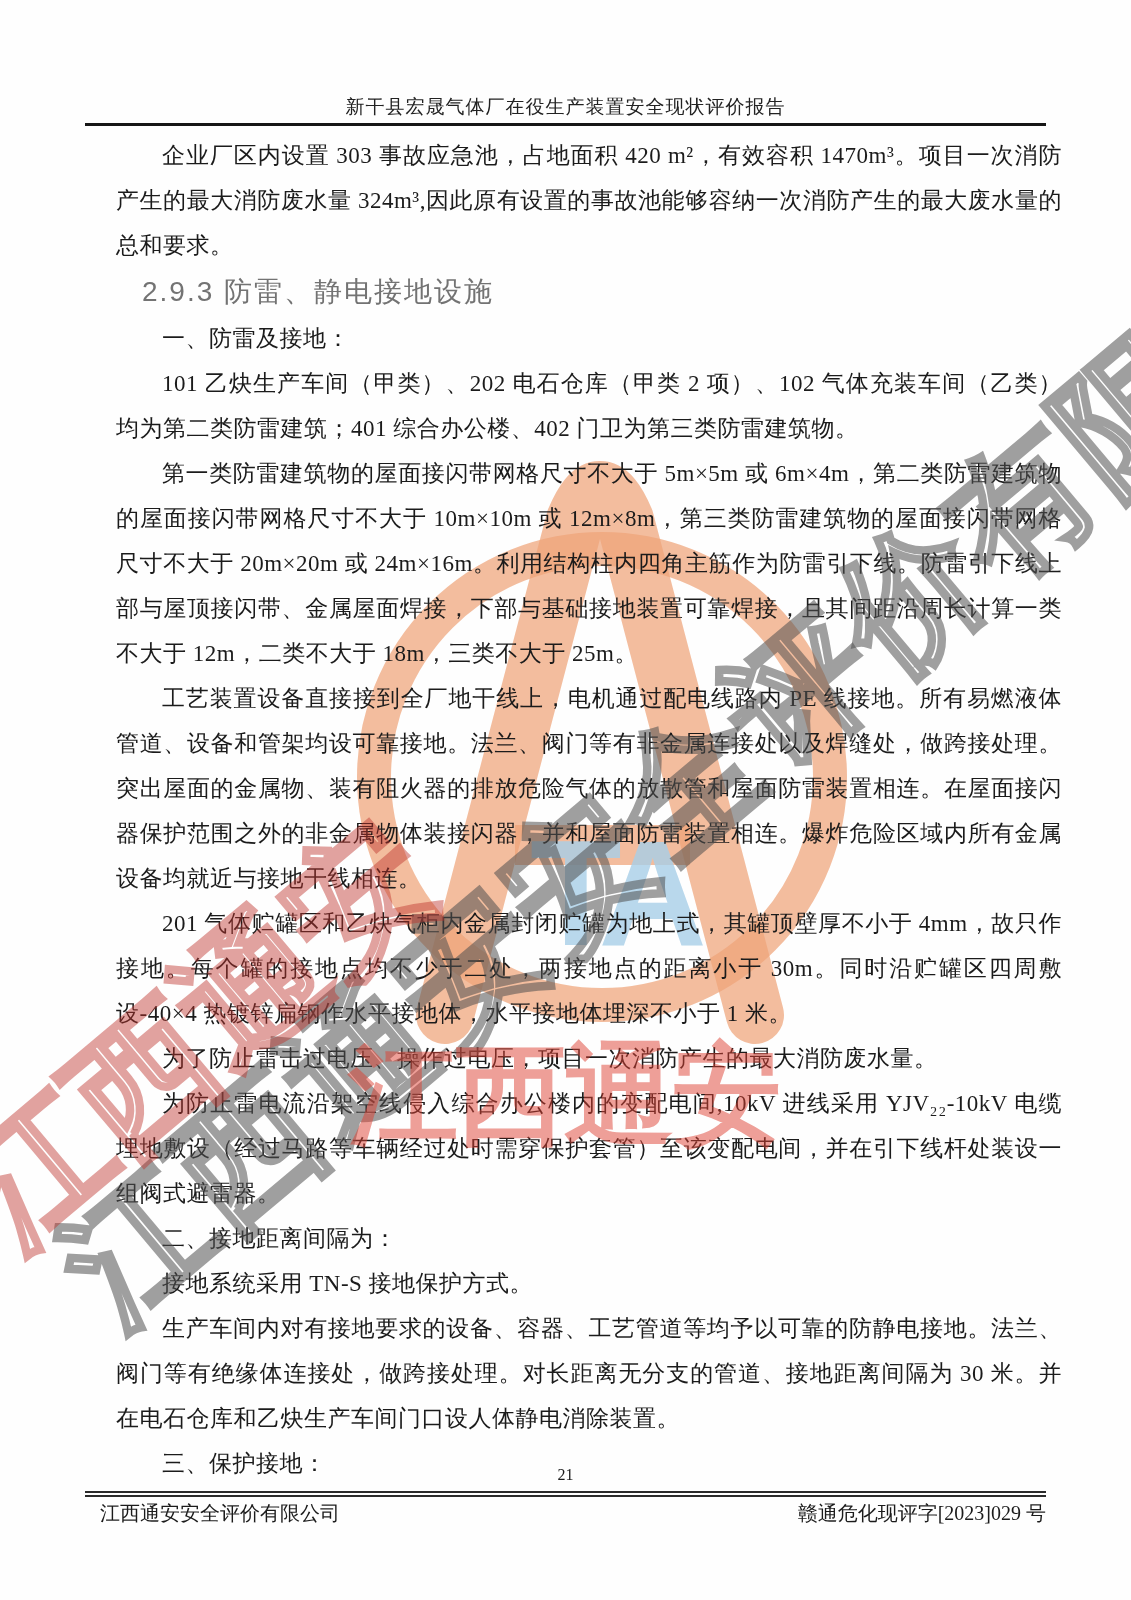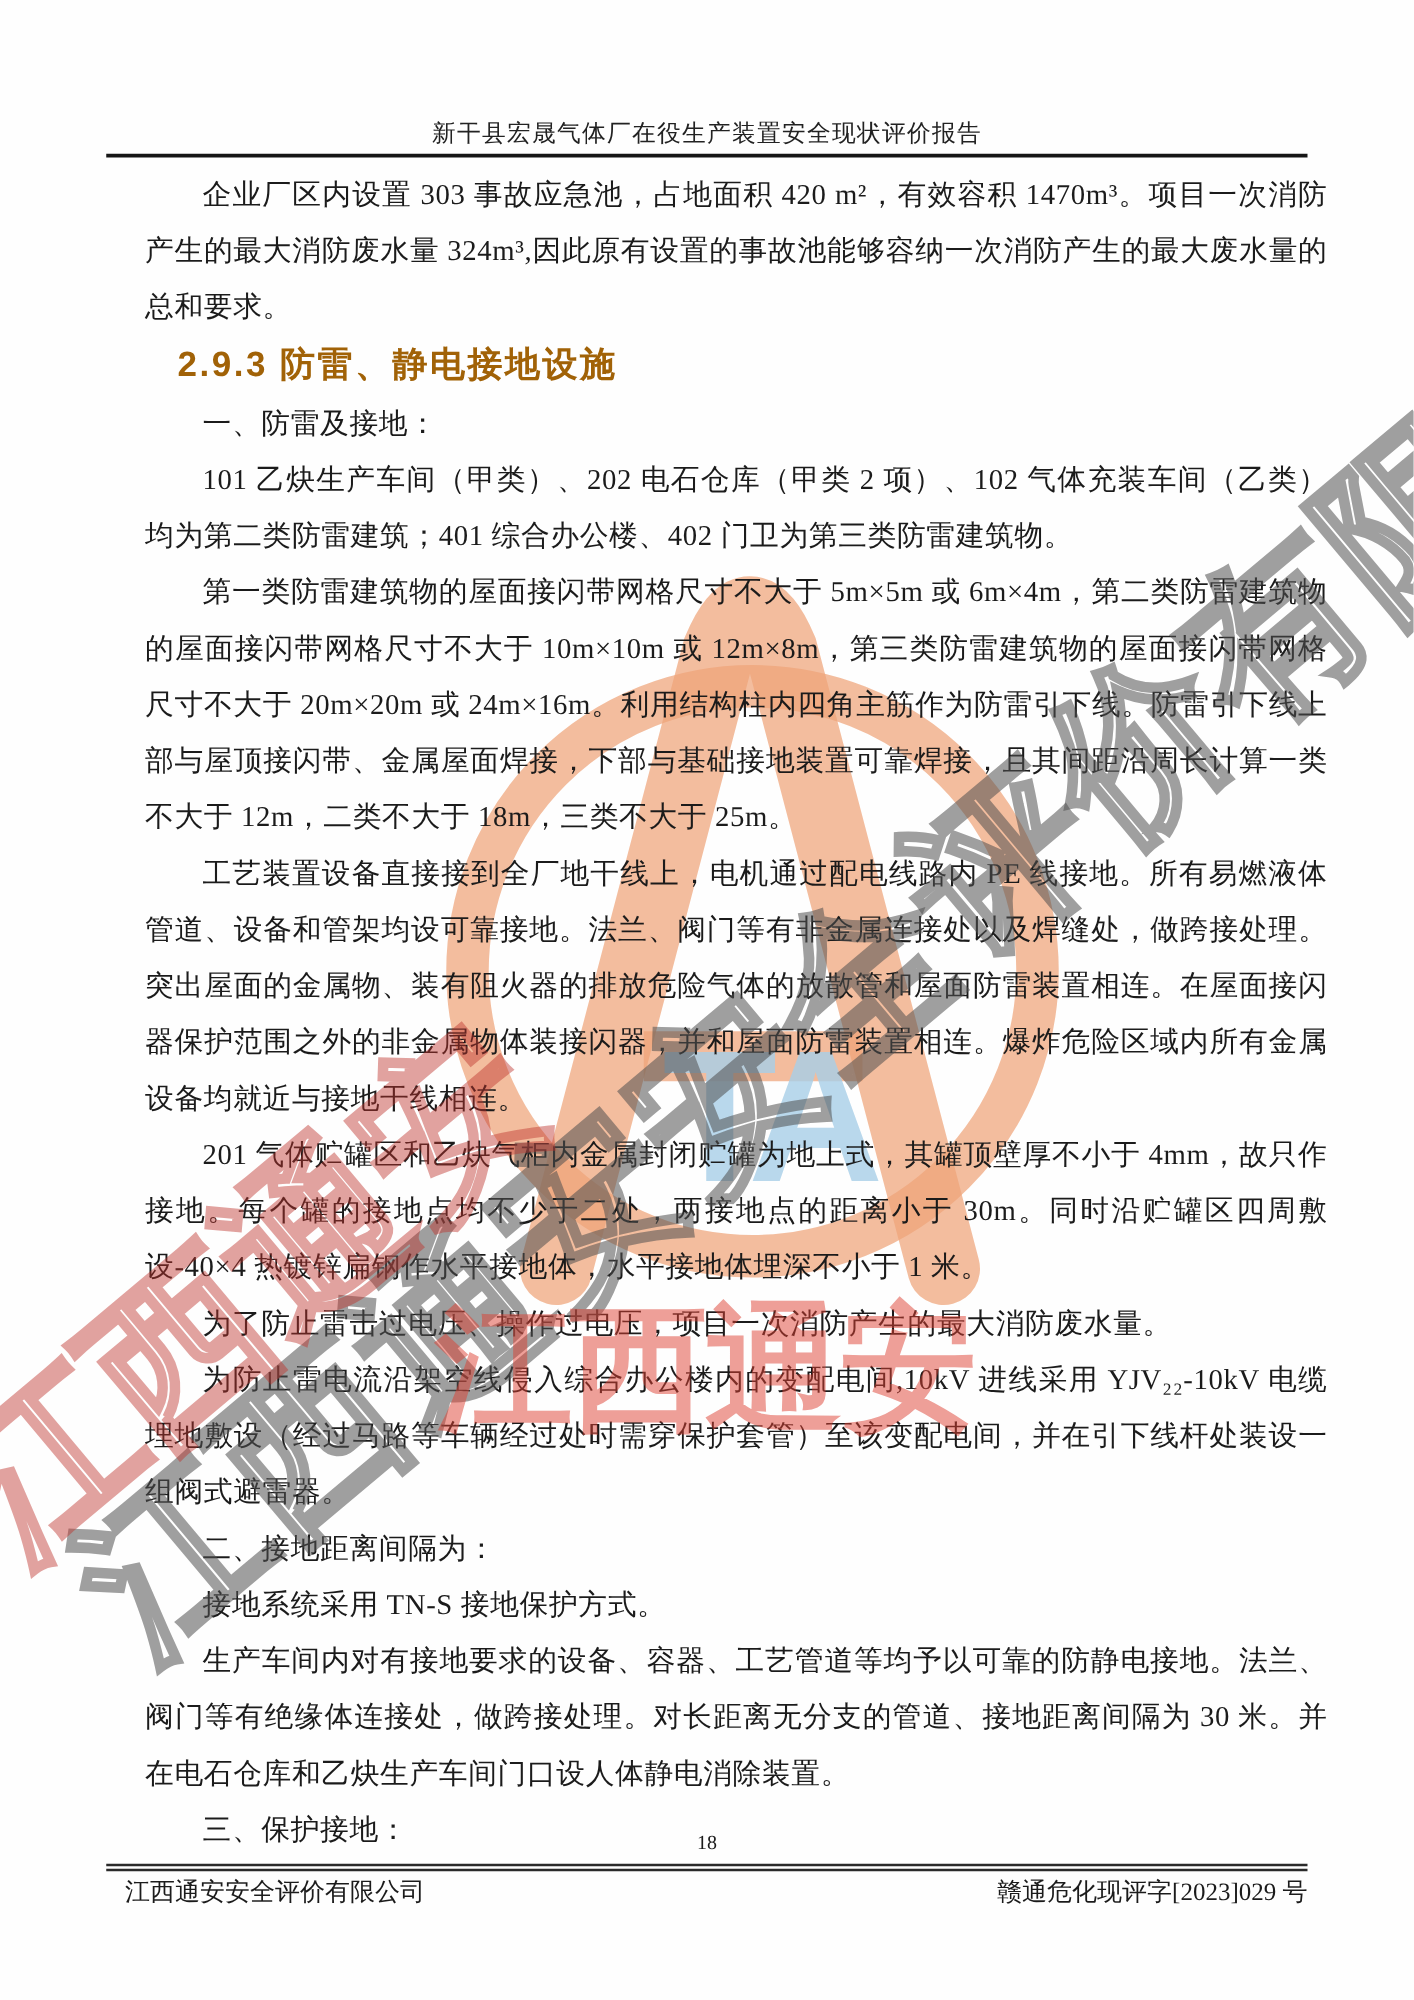--- a/index.html
+++ b/index.html
@@ -26,22 +26,22 @@
   }
   .para{
     margin:0;
     font-size:23px;line-height:45px;
     text-align:justify;text-indent:2em;
     letter-spacing:.5px;
   }
   .section-heading{
     margin:5px 0 5px 26px;
     font-family:"Liberation Sans","DejaVu Sans",sans-serif;
-    font-weight:bold;font-size:28px;line-height:38px;
-    letter-spacing:2px;color:#a16207;
+    font-weight:normal;font-size:28px;line-height:38px;
+    letter-spacing:2px;color:#737373;
   }
   
   .page-number{
     position:absolute;top:1466px;left:0;width:100%;
     text-align:center;font-size:16px;z-index:2;
   }
   .footer-rule{
     position:absolute;top:1491px;left:85px;width:961px;height:2px;
     border-top:2px solid #2a2a2a;border-bottom:2px solid #2a2a2a;
   }
@@ -113,20 +113,20 @@
     <p class="para">工艺装置设备直接接到全厂地干线上，电机通过配电线路内 PE 线接地。所有易燃液体管道、设备和管架均设可靠接地。法兰、阀门等有非金属连接处以及焊缝处，做跨接处理。突出屋面的金属物、装有阻火器的排放危险气体的放散管和屋面防雷装置相连。在屋面接闪器保护范围之外的非金属物体装接闪器，并和屋面防雷装置相连。爆炸危险区域内所有金属设备均就近与接地干线相连。</p>
     <p class="para">201 气体贮罐区和乙炔气柜内金属封闭贮罐为地上式，其罐顶壁厚不小于 4mm，故只作接地。每个罐的接地点均不少于二处，两接地点的距离小于 30m。同时沿贮罐区四周敷设-40×4 热镀锌扁钢作水平接地体，水平接地体埋深不小于 1 米。</p>
     <p class="para">为了防止雷击过电压、操作过电压，项目一次消防产生的最大消防废水量。</p>
     <p class="para">为防止雷电流沿架空线侵入综合办公楼内的变配电间,10kV 进线采用 YJV₂₂-10kV 电缆埋地敷设（经过马路等车辆经过处时需穿保护套管）至该变配电间，并在引下线杆处装设一组阀式避雷器。</p>
     <p class="para">二、接地距离间隔为：</p>
     <p class="para">接地系统采用 TN-S 接地保护方式。</p>
     <p class="para">生产车间内对有接地要求的设备、容器、工艺管道等均予以可靠的防静电接地。法兰、阀门等有绝缘体连接处，做跨接处理。对长距离无分支的管道、接地距离间隔为 30 米。并在电石仓库和乙炔生产车间门口设人体静电消除装置。</p>
     <p class="para">三、保护接地：</p>
   </main>
 
-  <div class="page-number">18</div>
+  <div class="page-number">21</div>
   <div class="footer-rule"></div>
   <div class="footer-row">
     <span>江西通安安全评价有限公司</span>
     <span>赣通危化现评字[2023]029 号</span>
   </div>
 
 </div>
 
 </body></html>

